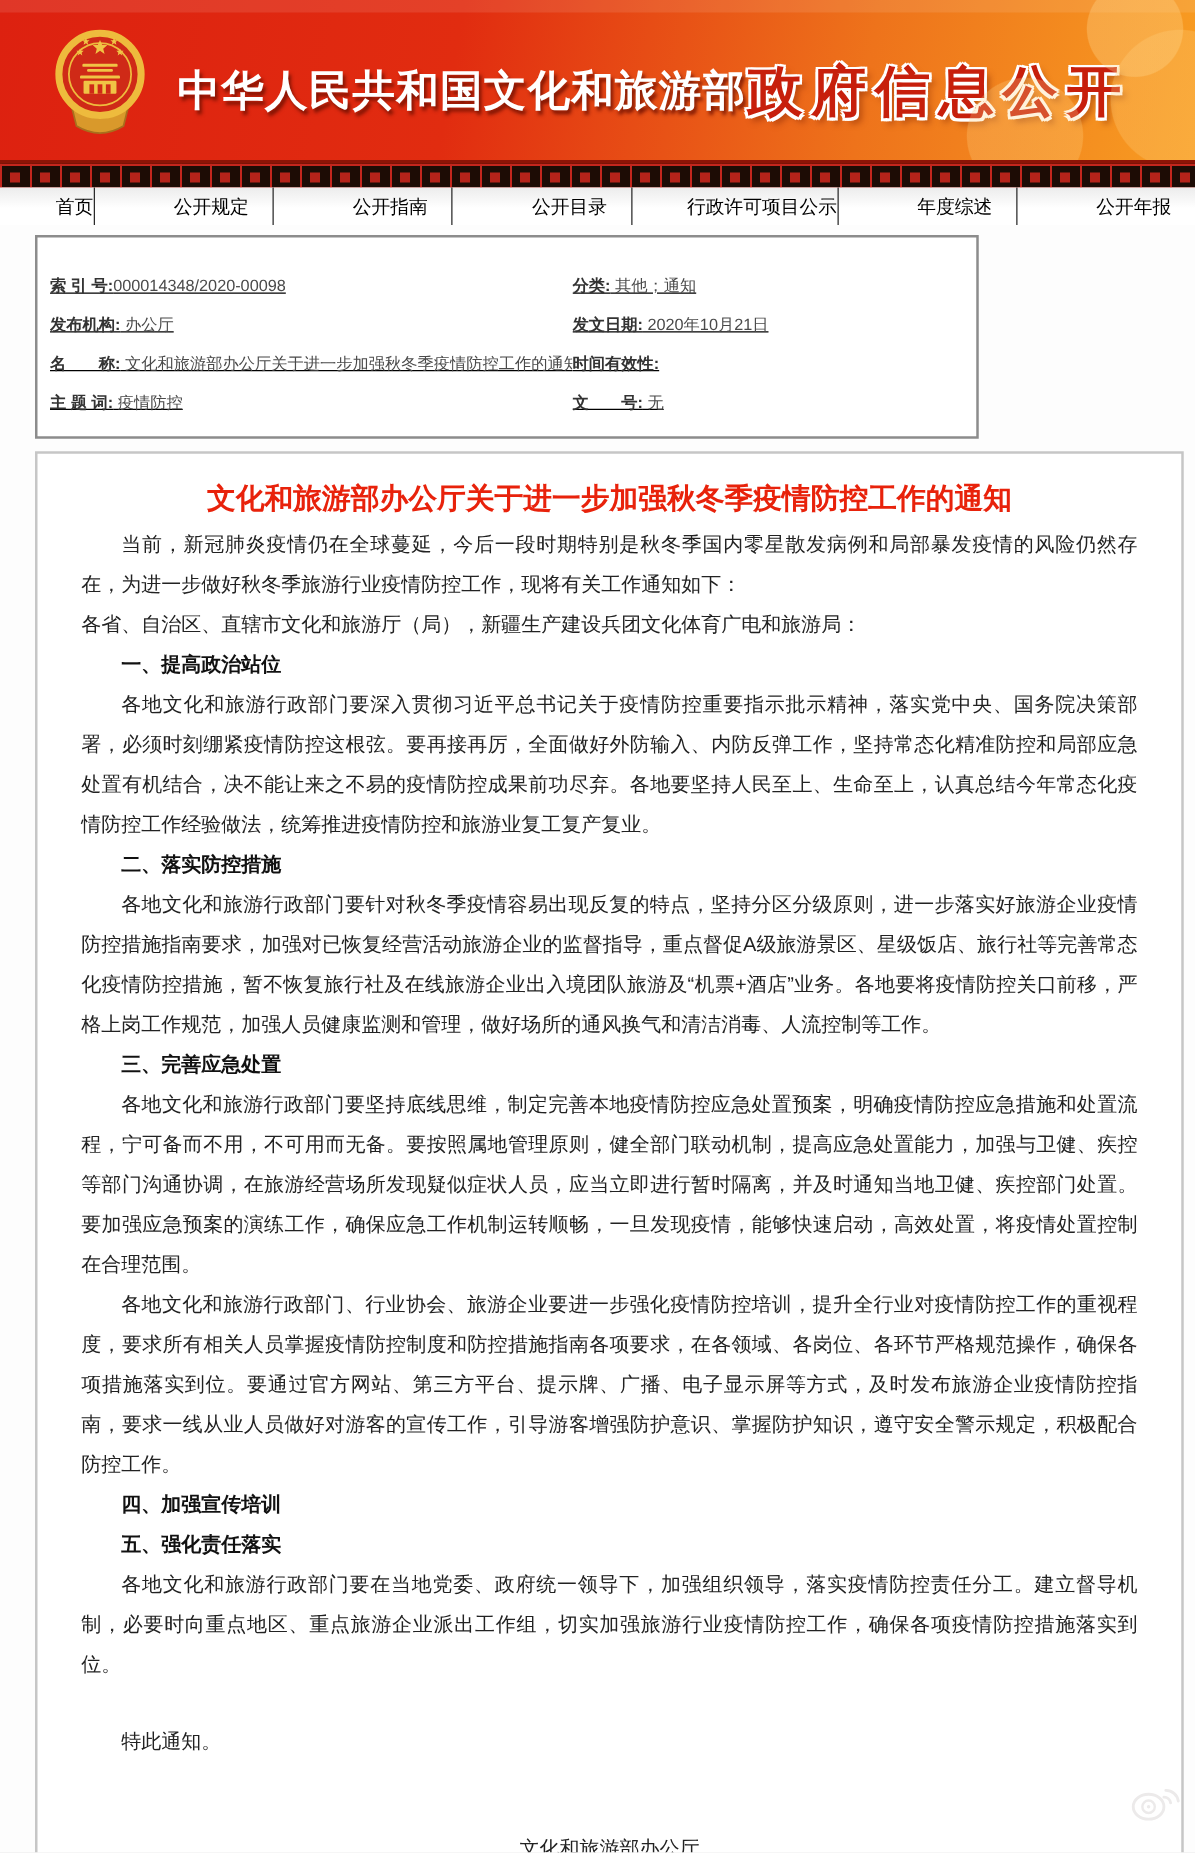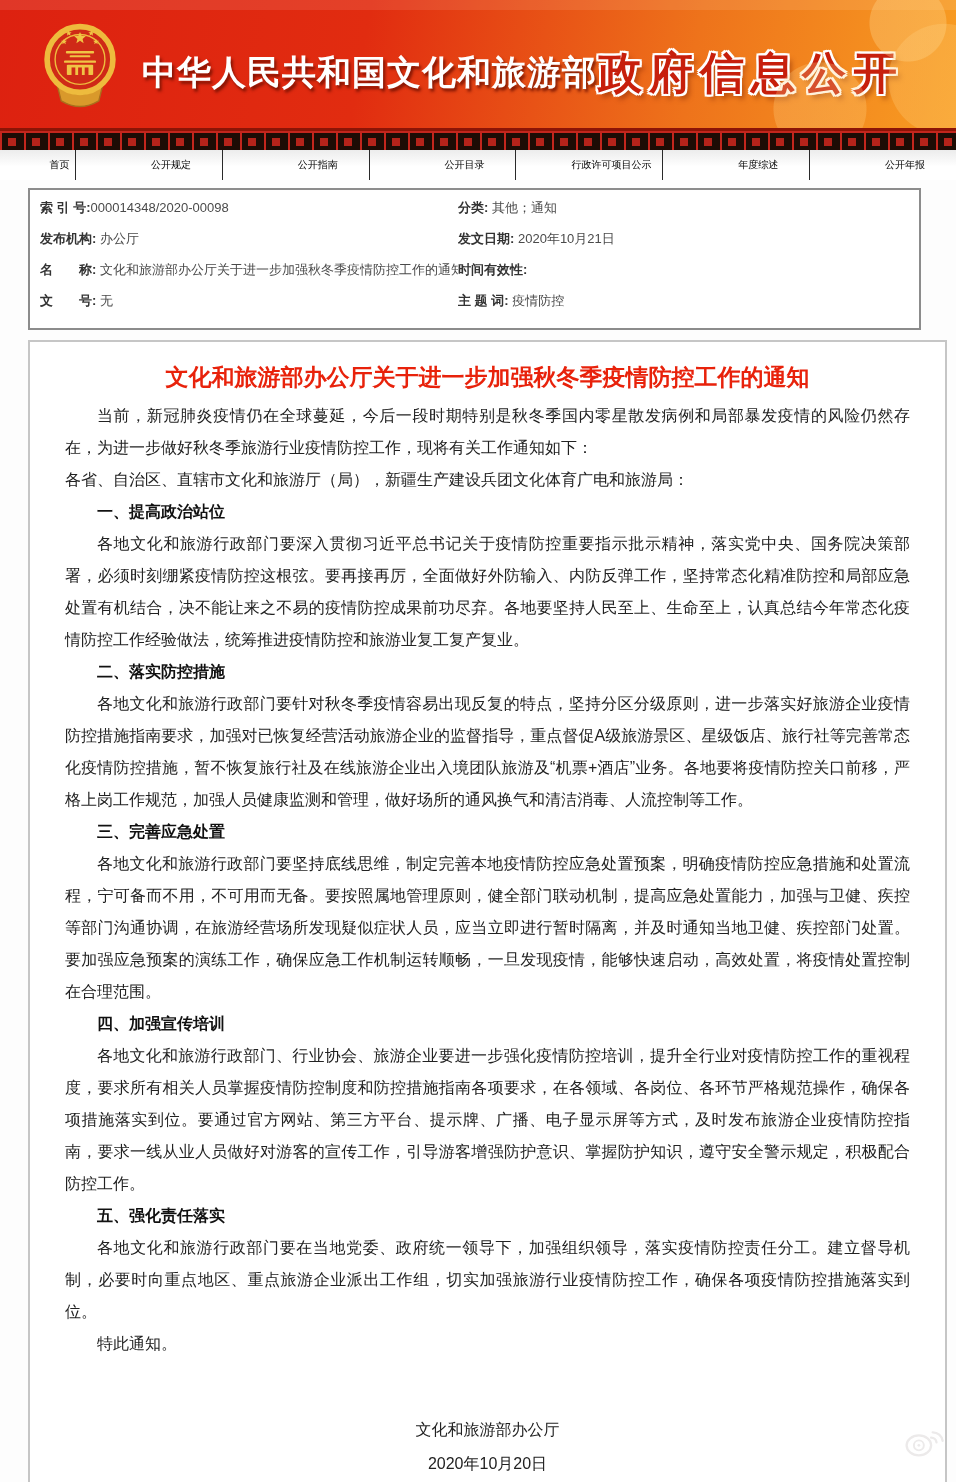--- a/index.html
+++ b/index.html
@@ -50,47 +50,48 @@
       repeating-linear-gradient(90deg, #c3261d 0 2px, transparent 2px 24px),
       linear-gradient(to bottom, #c3261d 0 2px, transparent 2px 19px, #c3261d 19px 22px);
     background-size:24px 8px, auto, auto;
     background-position:0 7px, 0 0, 0 0;
     background-repeat:repeat-x, repeat, repeat;
   }
   
   .nav{display:flex;height:30px;background:linear-gradient(#ececec,#ffffff 55%);}
   .nav-item{
     flex:1;display:flex;align-items:center;justify-content:center;
-    font-size:10px;color:#000;border-right:1px solid #2a2a2a;cursor:pointer;white-space:nowrap;padding-left:44px;
+    font-size:15px;color:#000;border-right:1px solid #2a2a2a;cursor:pointer;white-space:nowrap;padding-left:44px;
   }
   .nav-item.first{flex:0 0 76px;}
   .nav-item:last-child{border-right:none;}
   
   .meta-box{
-    margin:8px 0 0 28px;width:893px;
+    margin:8px 0 0 28px;width:755px;
     border:2px solid #8c8c8c;background:#fff;
-    padding:2px 0 12px 10px;
+    padding:23px 0 12px 10px;
+    text-decoration:underline;
   }
   .meta-row{display:grid;grid-template-columns:418px 1fr;line-height:31px;}
   .meta-cell{font-size:13px;color:#4a4a4a;white-space:nowrap;overflow:hidden;}
   .meta-cell b{color:#333;font-weight:bold;}
   
   .doc-box{
     margin:10px 0 0 28px;width:919px;min-height:1140px;
     border:2px solid #c6c6c6;background:#fff;
     padding:20px 35px 40px 35px;
   }
   .doc-title{
     font-size:23px;line-height:30px;font-weight:bold;color:#e8220b;
     text-align:center;margin:0 0 8px 0;
   }
   .para{margin:0;font-size:16px;line-height:32px;color:#222;text-align:justify;}
   .para.salutation{text-indent:0;}
   .para.body{text-indent:2em;}
-  .para.closing{text-indent:2em;}
+  .para.closing{text-indent:2em;margin-top:29px;}
   .para.heading{text-indent:2em;font-weight:bold;color:#111;}
   .signature-block{margin-top:53px;text-align:center;}
   .signature-line{font-size:16px;line-height:34px;color:#222;}
   
   .watermark{
     position:absolute;right:8px;top:1420px;display:flex;align-items:center;gap:4px;
     color:#eceaea;font-size:30px;font-weight:bold;letter-spacing:2px;pointer-events:none;
   }
 </style>
 </head>
@@ -146,38 +147,38 @@
       </div>
       <div class="meta-row">
         <div class="meta-cell"><b>发布机构:</b> 办公厅</div>
         <div class="meta-cell"><b>发文日期:</b> 2020年10月21日</div>
       </div>
       <div class="meta-row">
         <div class="meta-cell"><b>名　　称:</b> 文化和旅游部办公厅关于进一步加强秋冬季疫情防控工作的通知</div>
         <div class="meta-cell"><b>时间有效性:</b> </div>
       </div>
       <div class="meta-row">
+        <div class="meta-cell"><b>主 题 词:</b> 疫情防控</div>
         <div class="meta-cell"><b>文　　号:</b> 无</div>
-        <div class="meta-cell"><b>主 题 词:</b> 疫情防控</div>
       </div>
     </div>
 
   <div class="doc-box">
     <h1 class="doc-title">文化和旅游部办公厅关于进一步加强秋冬季疫情防控工作的通知</h1>
     <div>
         <p class="para body">当前，新冠肺炎疫情仍在全球蔓延，今后一段时期特别是秋冬季国内零星散发病例和局部暴发疫情的风险仍然存在，为进一步做好秋冬季旅游行业疫情防控工作，现将有关工作通知如下：</p>
         <p class="para salutation">各省、自治区、直辖市文化和旅游厅（局），新疆生产建设兵团文化体育广电和旅游局：</p>
         <p class="para heading">一、提高政治站位</p>
         <p class="para body">各地文化和旅游行政部门要深入贯彻习近平总书记关于疫情防控重要指示批示精神，落实党中央、国务院决策部署，必须时刻绷紧疫情防控这根弦。要再接再厉，全面做好外防输入、内防反弹工作，坚持常态化精准防控和局部应急处置有机结合，决不能让来之不易的疫情防控成果前功尽弃。各地要坚持人民至上、生命至上，认真总结今年常态化疫情防控工作经验做法，统筹推进疫情防控和旅游业复工复产复业。</p>
         <p class="para heading">二、落实防控措施</p>
         <p class="para body">各地文化和旅游行政部门要针对秋冬季疫情容易出现反复的特点，坚持分区分级原则，进一步落实好旅游企业疫情防控措施指南要求，加强对已恢复经营活动旅游企业的监督指导，重点督促A级旅游景区、星级饭店、旅行社等完善常态化疫情防控措施，暂不恢复旅行社及在线旅游企业出入境团队旅游及“机票+酒店”业务。各地要将疫情防控关口前移，严格上岗工作规范，加强人员健康监测和管理，做好场所的通风换气和清洁消毒、人流控制等工作。</p>
         <p class="para heading">三、完善应急处置</p>
         <p class="para body">各地文化和旅游行政部门要坚持底线思维，制定完善本地疫情防控应急处置预案，明确疫情防控应急措施和处置流程，宁可备而不用，不可用而无备。要按照属地管理原则，健全部门联动机制，提高应急处置能力，加强与卫健、疾控等部门沟通协调，在旅游经营场所发现疑似症状人员，应当立即进行暂时隔离，并及时通知当地卫健、疾控部门处置。要加强应急预案的演练工作，确保应急工作机制运转顺畅，一旦发现疫情，能够快速启动，高效处置，将疫情处置控制在合理范围。</p>
+        <p class="para body">各地文化和旅游行政部门、行业协会、旅游企业要进一步强化疫情防控培训，提升全行业对疫情防控工作的重视程度，要求所有相关人员掌握疫情防控制度和防控措施指南各项要求，在各领域、各岗位、各环节严格规范操作，确保各项措施落实到位。要通过官方网站、第三方平台、提示牌、广播、电子显示屏等方式，及时发布旅游企业疫情防控指南，要求一线从业人员做好对游客的宣传工作，引导游客增强防护意识、掌握防护知识，遵守安全警示规定，积极配合防控工作。</p>
         <p class="para heading">四、加强宣传培训</p>
-        <p class="para body">各地文化和旅游行政部门、行业协会、旅游企业要进一步强化疫情防控培训，提升全行业对疫情防控工作的重视程度，要求所有相关人员掌握疫情防控制度和防控措施指南各项要求，在各领域、各岗位、各环节严格规范操作，确保各项措施落实到位。要通过官方网站、第三方平台、提示牌、广播、电子显示屏等方式，及时发布旅游企业疫情防控指南，要求一线从业人员做好对游客的宣传工作，引导游客增强防护意识、掌握防护知识，遵守安全警示规定，积极配合防控工作。</p>
         <p class="para heading">五、强化责任落实</p>
         <p class="para body">各地文化和旅游行政部门要在当地党委、政府统一领导下，加强组织领导，落实疫情防控责任分工。建立督导机制，必要时向重点地区、重点旅游企业派出工作组，切实加强旅游行业疫情防控工作，确保各项疫情防控措施落实到位。</p>
         <p class="para closing">特此通知。</p>
       </div>
     <div class="signature-block">
       <div class="signature-line">文化和旅游部办公厅</div>
       <div class="signature-line">2020年10月20日</div>
     </div>
 
   </div>

